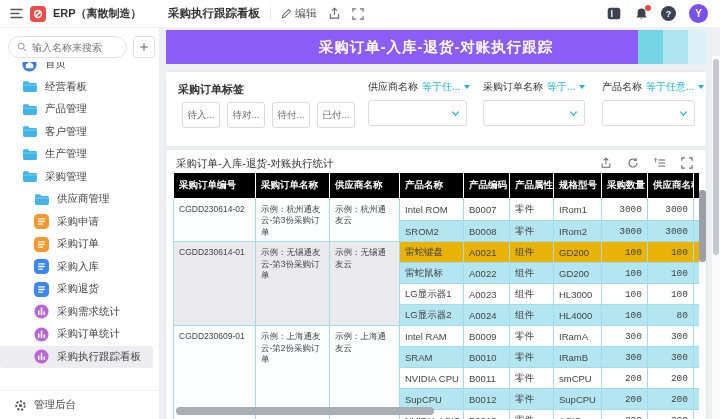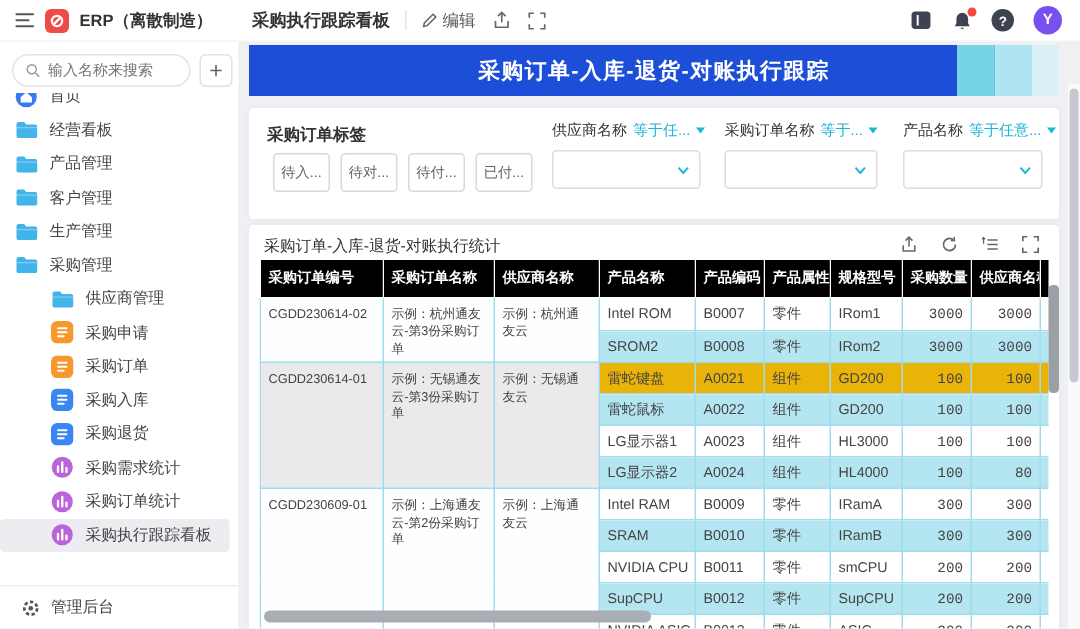--- a/index.html
+++ b/index.html
@@ -22,30 +22,30 @@
   .help-circle { width:15px; height:15px; border-radius:50%; background:#3d4351; color:#fff; font-size:9px; font-weight:bold; display:flex; align-items:center; justify-content:center; }
   .avatar { width:19px; height:19px; border-radius:50%; background:#7a4ff0; color:#fff; font-size:10px; font-weight:bold; display:flex; align-items:center; justify-content:center; cursor:pointer; }
 
   
   .sidebar { position:absolute; top:28px; left:0; bottom:0; width:160px; background:#fff; border-right:1px solid #ededed; z-index:20; display:flex; flex-direction:column; }
   .search-row { display:flex; align-items:center; gap:6px; padding:8px 8px 4px 8px; flex:none; }
   .search-box { flex:1; height:22px; border:1px solid #e3e4e9; border-radius:11px; display:flex; align-items:center; gap:5px; padding:0 8px; background:#fff; }
   .search-box input { border:none; outline:none; width:86px; font-size:10px; color:#999; font-family:inherit; background:transparent; }
   .add-btn { width:22px; height:22px; border:1px solid #e0e0e5; border-radius:4px; background:#fff; display:flex; align-items:center; justify-content:center; cursor:pointer; flex:none; }
   .side-menu { flex:1; overflow:hidden; padding-top:0; }
-  .side-item { height:22.5px; display:flex; align-items:center; gap:8px; padding-left:10px; font-size:10.5px; color:#444; cursor:pointer; margin-right:6px; border-radius:3px; }
+  .side-item { height:22.5px; display:flex; align-items:center; gap:8px; padding-left:22px; font-size:10.5px; color:#444; cursor:pointer; margin-right:6px; border-radius:3px; }
   .side-item.first { margin-top:-9px; }
   .side-item.indent { padding-left:34px; }
   .side-item.selected { background:#ececf1; }
   .side-item .ic { width:15px; height:15px; display:inline-flex; align-items:center; justify-content:center; flex:none; }
   .side-footer { flex:none; border-top:1px solid #efefef; height:29px; display:flex; align-items:center; gap:7px; padding-left:14px; font-size:10.5px; color:#444; cursor:pointer; }
 
   
   .main { position:absolute; top:28px; left:160px; right:0; bottom:0; }
-  .banner { position:absolute; left:6px; right:14px; top:2px; height:34px; background:#1d4ed8; display:flex; align-items:center; justify-content:center; overflow:hidden; }
+  .banner { position:absolute; left:6px; right:14px; top:2px; height:34px; background:#8b5cf6; display:flex; align-items:center; justify-content:center; overflow:hidden; }
   .banner-title { color:#fff; font-size:14.5px; font-weight:bold; letter-spacing:1px; z-index:2; }
   .deco { position:absolute; right:0; top:0; bottom:0; display:flex; z-index:1; }
   .deco div { height:100%; }
 
   .card { position:absolute; left:6px; right:14px; background:#fff; border-radius:3px; box-shadow:0 0 4px rgba(0,0,0,0.05); }
   .filter-card { top:44px; height:74px; }
   .f-label { position:absolute; left:12px; top:10px; font-size:11px; font-weight:bold; color:#333; }
   .tag-row { position:absolute; left:16px; top:30px; display:flex; gap:7px; }
   .tag-btn { width:38px; height:26px; border:1px solid #d9d9d9; border-radius:3px; background:#fff; font-size:9.5px; color:#666; font-family:inherit; cursor:pointer; overflow:hidden; white-space:nowrap; }
   .f-group { position:absolute; top:8px; }

